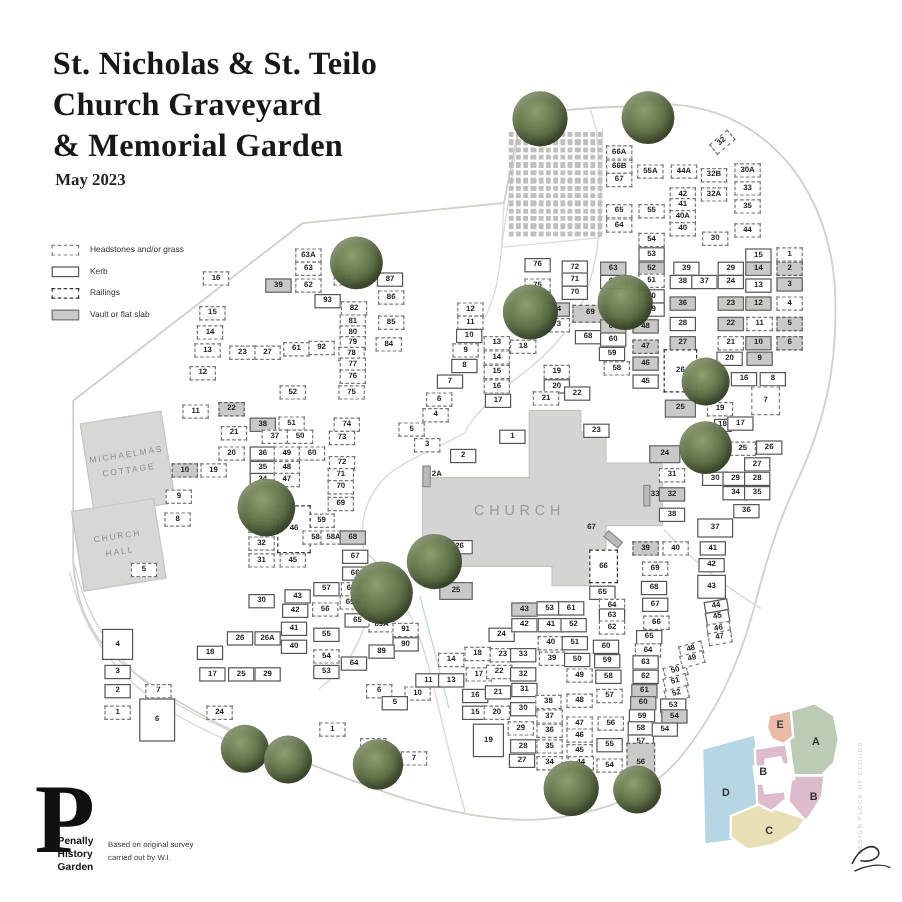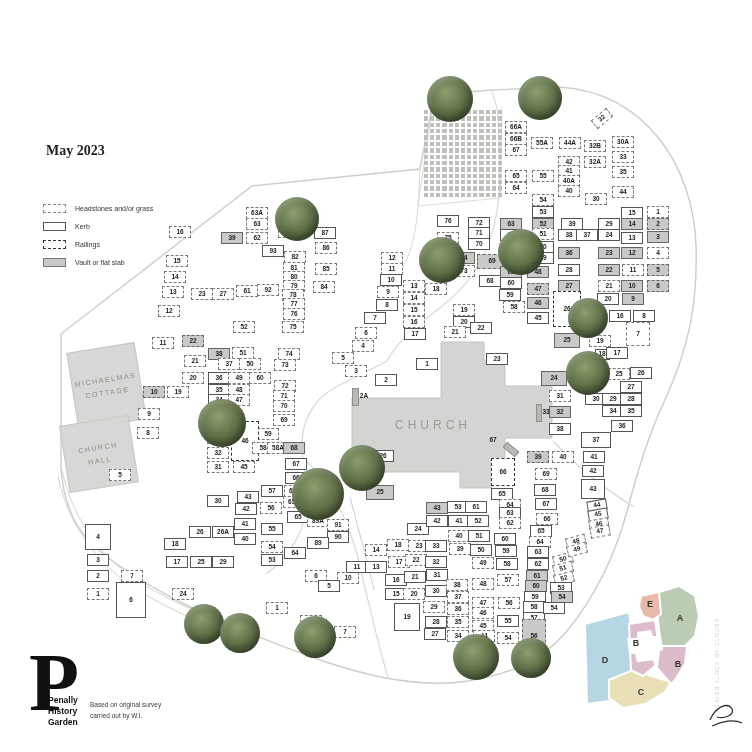--- a/index.html
+++ b/index.html
@@ -59,20 +59,23 @@
     <path d="M420,169 L418,205 C416,232 412,252 402,268" fill="none" stroke="#dcdad4" stroke-width="1"></path>
     <path d="M387,361 C360,376 330,386 317,402 C303,419 300,438 303,458 C306,480 310,500 304,520 C297,546 282,562 266,574" fill="none" stroke="#dcdad4" stroke-width="1.2"></path>
     <path d="M303,458 C330,482 348,520 358,558 C367,596 376,636 388,678" fill="none" stroke="#dcdad4" stroke-width="1.2"></path>
     <path d="M350,497 C358,528 366,556 374,590" fill="none" stroke="#b8d4de" stroke-width="1"></path>
     <path d="M553,441 C578,468 606,490 634,507" fill="none" stroke="#dcdad4" stroke-width="1.2"></path>
     <path d="M62,470 C72,516 96,550 128,574 C160,597 200,614 242,629" fill="none" stroke="#d7d4cd" stroke-width="1"></path>
     <path d="M58,476 C68,524 94,558 126,582 C158,605 198,622 240,637" fill="none" stroke="#d7d4cd" stroke-width="1"></path>
     <path id="church-shape" d="M352,398 L441,398 L441,342 L484,342 L484,360 L505,360 L505,386 L552,386 L552,438 L505,438 L505,472 L492,472 L492,488 L460,488 L460,472 L352,472 Z"></path>
   </svg>
 
+  <div id="title">St. Nicholas &amp; St. Teilo
+Church Graveyard
+&amp; Memorial Garden</div>
   <div id="mapdate">May 2023</div>
 
   <div id="legend">
       <div class="leg-row">
         <span class="leg-swatch sw-headstone"></span>
         <span class="leg-label">Headstones and/or grass</span>
       </div>
       <div class="leg-row">
         <span class="leg-swatch sw-kerb"></span>
         <span class="leg-label">Kerb</span>

